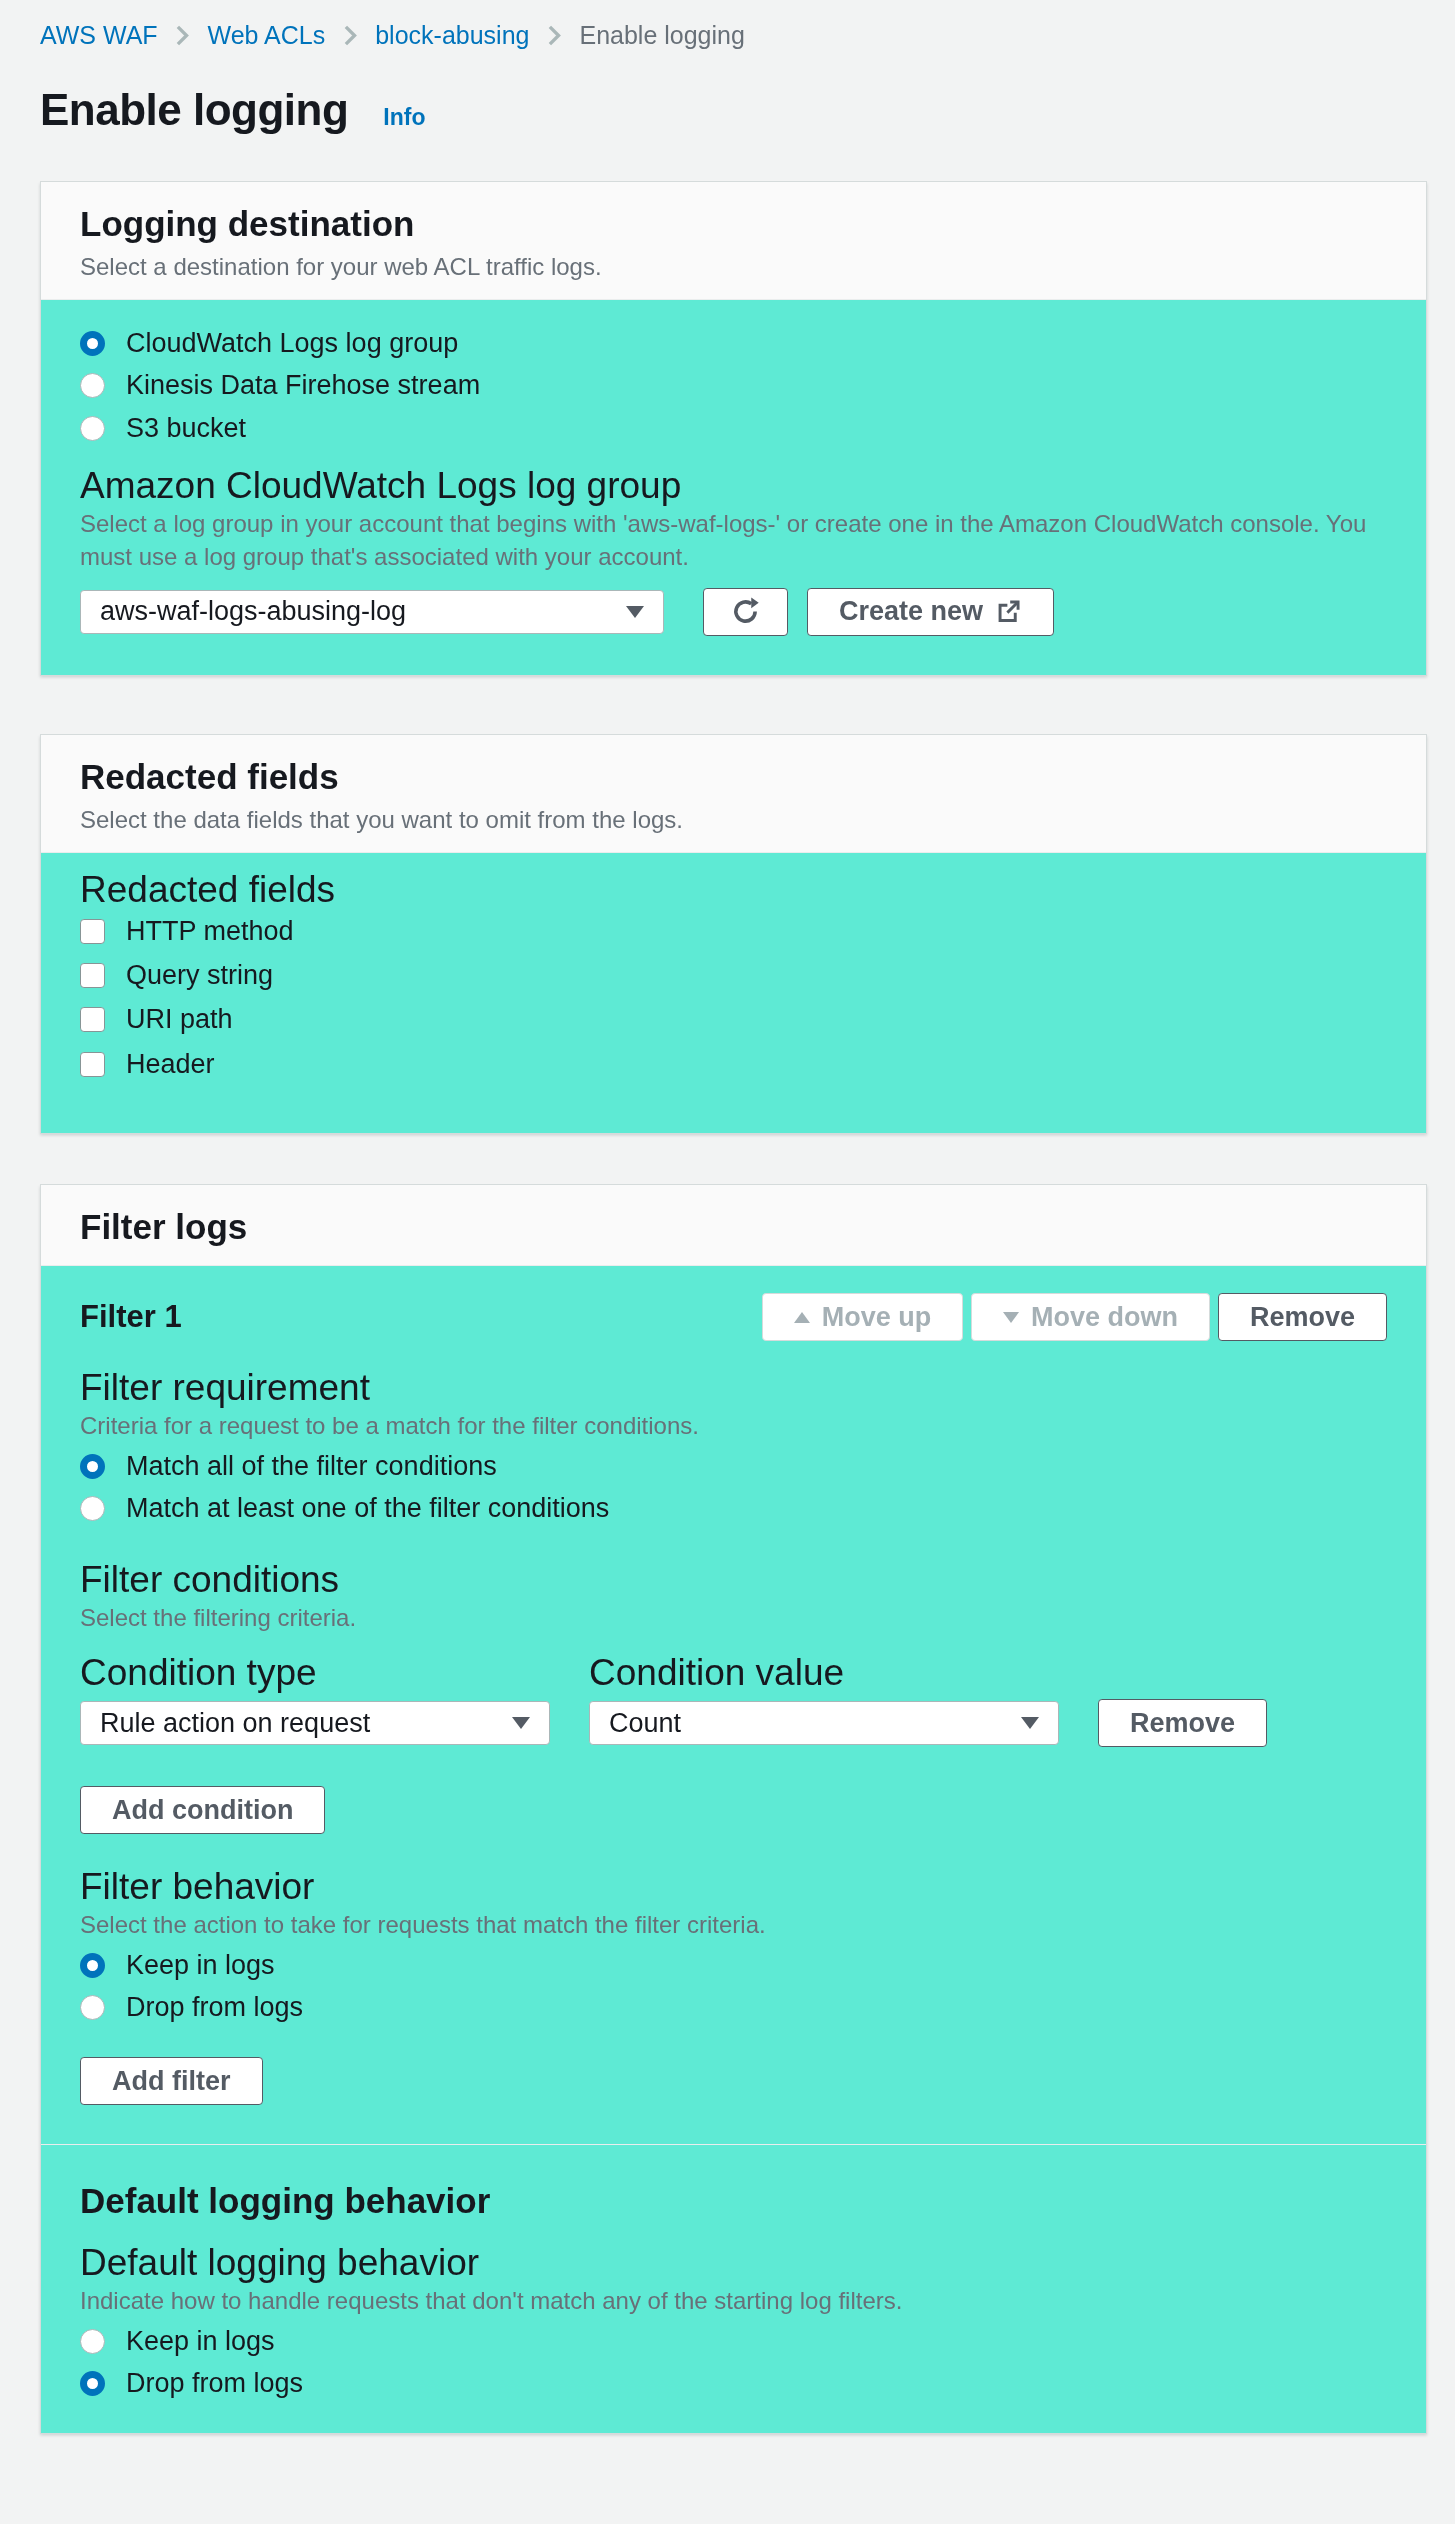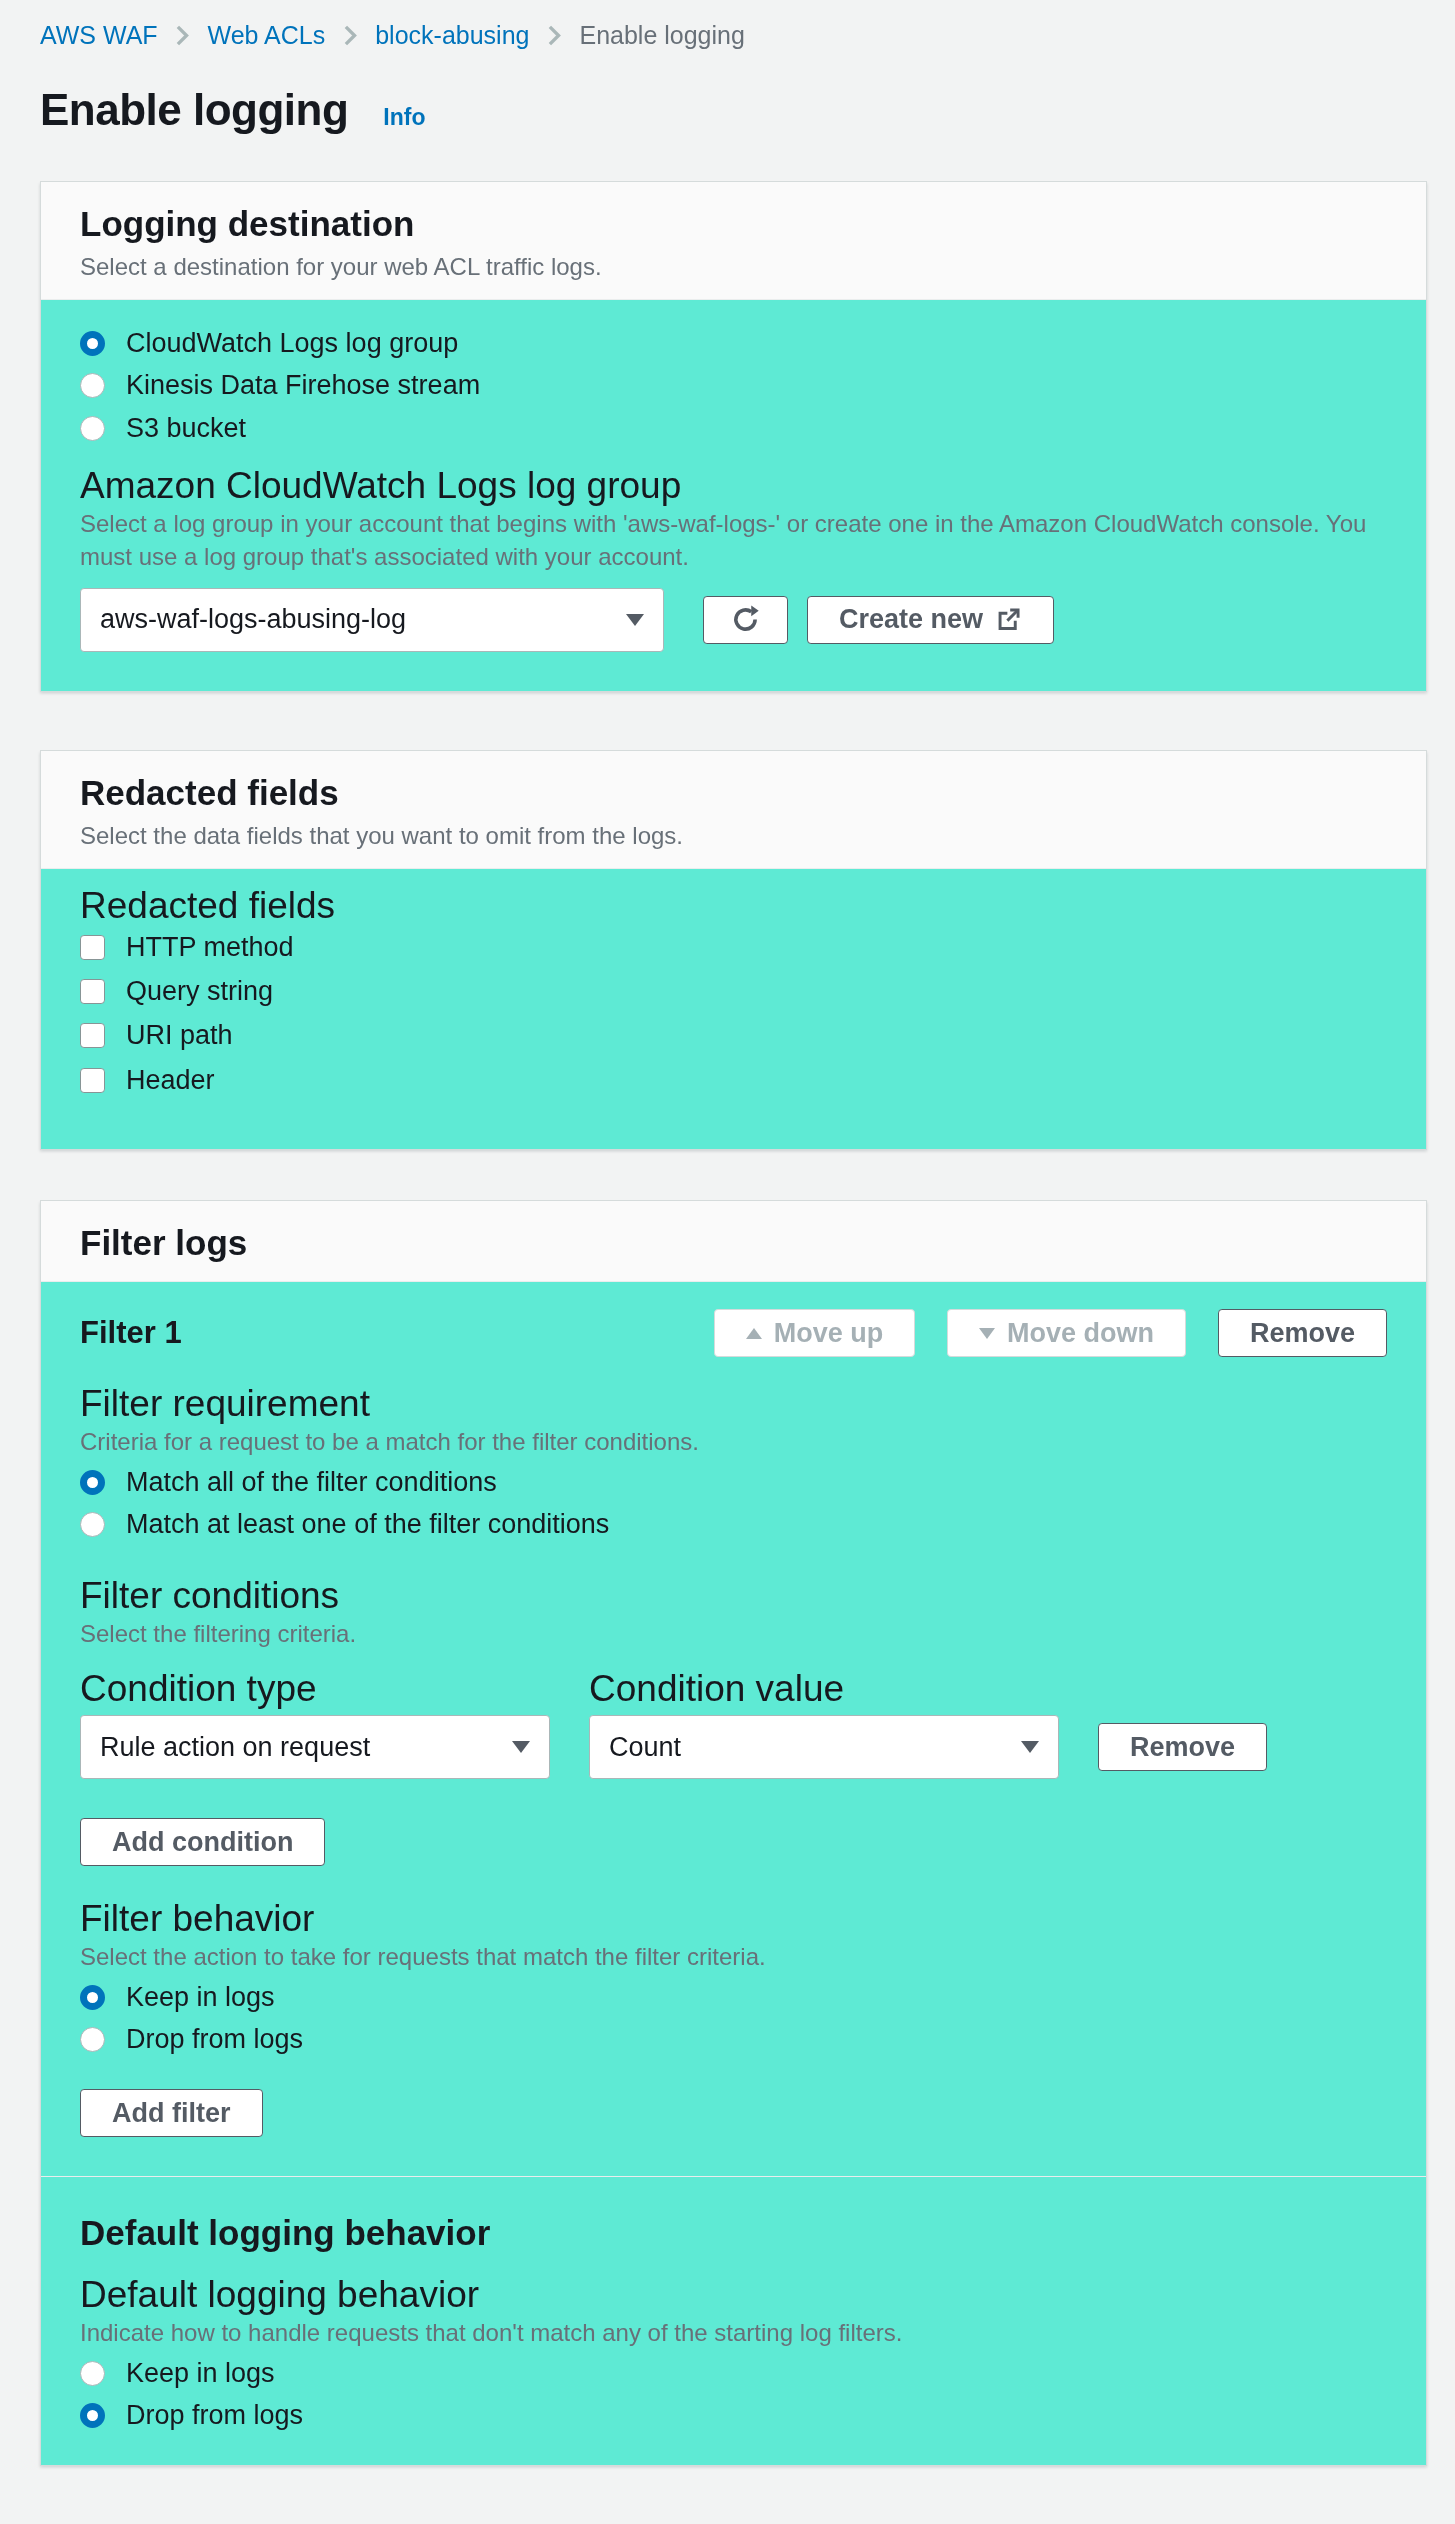--- a/index.html
+++ b/index.html
@@ -54,21 +54,21 @@
   }
   .radio.checked { border: 7.7px solid #0073bb; }
   .checkbox {
     width: 25px; height: 25px; border-radius: 3.9px;
     border: 1.9px solid #879596; background: #fff; flex: none;
   }
   .opt-label { font-size: 27px; color: #16191f; }
 
   
   .select {
-    height: 64px; background: #fff;
+    height: 44px; background: #fff;
     border: 1.9px solid #aab7b8; border-radius: 3.9px;
     display: flex; align-items: center; justify-content: space-between;
     padding: 0 19px; cursor: pointer;
   }
   .select-value { font-size: 27px; color: #16191f; }
   .caret-down {
     width: 0; height: 0; flex: none;
     border-left: 9.6px solid transparent; border-right: 9.6px solid transparent;
     border-top: 12.5px solid #545b64;
   }
@@ -88,21 +88,21 @@
   
   .log-group-field { margin-top: 25px; }
   .select-row { display: flex; align-items: center; margin-top: 15.4px; }
   .log-group-select { width: 584px; }
   .icon-btn { width: 85px; padding: 0; margin-left: 39px; }
   .create-new-btn { margin-left: 19px; }
 
   
   .filter-head { display: flex; align-items: center; justify-content: space-between; margin-top: 3.9px; }
   h3 { font-size: 31px; font-weight: 700; color: #16191f; }
-  .filter-head-actions { display: flex; gap: 32px; border-radius: 21px; }
+  .filter-head-actions { display: flex; gap: 8px; border-radius: 21px; }
   .section { margin-top: 29px; }
   .cond-grid { display: grid; grid-template-columns: 470px 470px auto; column-gap: 39px; align-items: center; margin-top: 21px; }
   .cond-grid .field-label { margin-bottom: 9.6px; }
   .add-btn { margin-top: 39px; }
   .inner-divider { border: none; border-top: 1.9px solid #eaeded; margin: 39px -39px 0 -39px; }
   .default-title { margin-top: 35px; }
   .default-field { margin-top: 23px; }
 
   svg { display: block; }
 </style>

